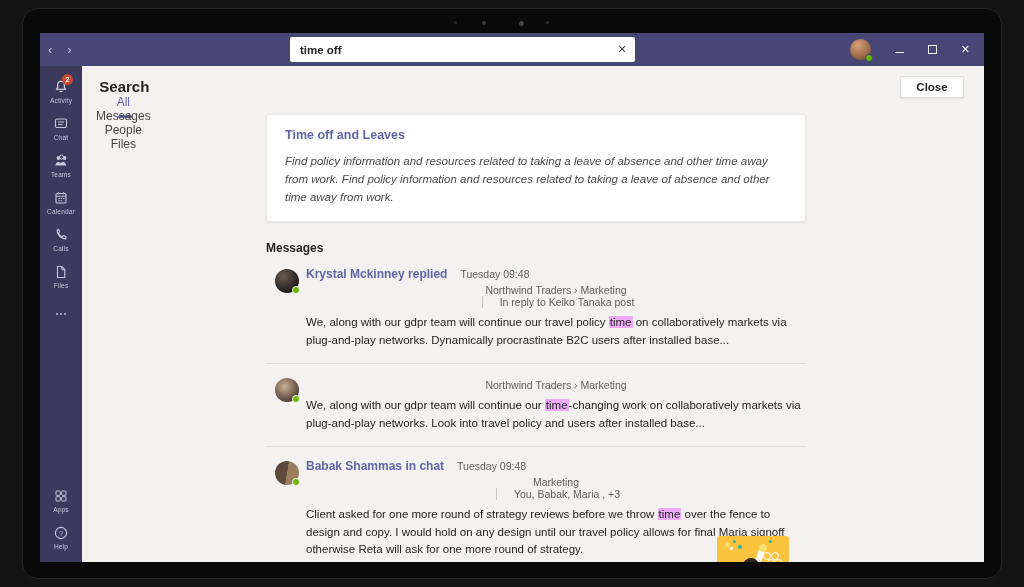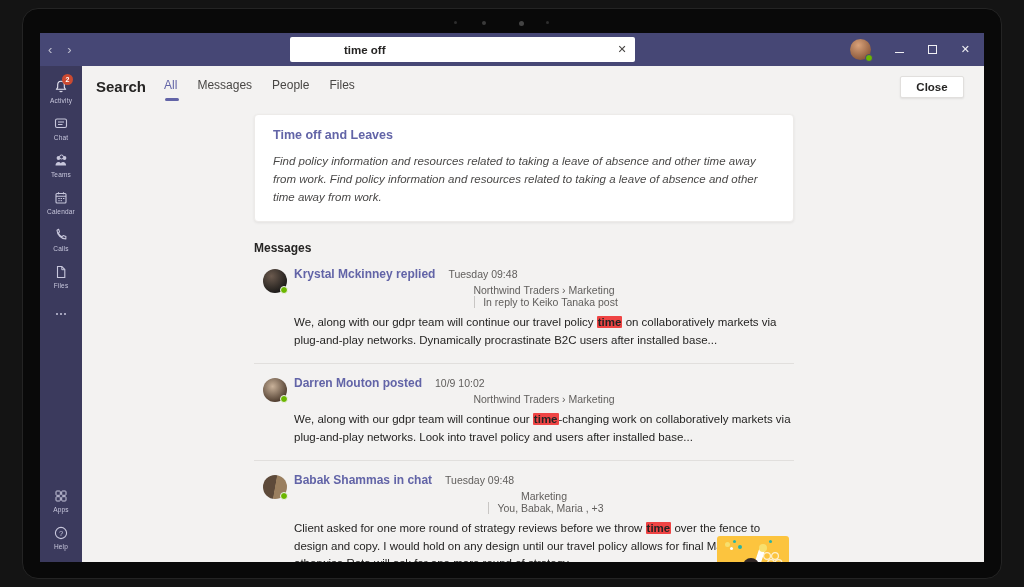--- a/index.html
+++ b/index.html
@@ -13,21 +13,21 @@
   
   .screen { position:absolute; left:40px; top:33px; width:944px; height:529px;
             background:#F3F2F1; overflow:hidden; }
 
   
   .titlebar { position:absolute; left:0; top:0; width:100%; height:33px; background:#464775; }
   .nav-arrows { position:absolute; left:8px; top:0; height:33px; display:flex; align-items:center; gap:15px;
                 color:rgba(255,255,255,.65); font-size:13px; }
   .nav-arrows span { cursor:default; }
   .searchbox { position:absolute; left:250px; top:4px; width:345px; height:25px; background:#fff;
-               border-radius:2px; display:flex; align-items:center;padding-left:44px; }
+               border-radius:2px; display:flex; align-items:center; }
   .searchbox input { flex:1; border:none; outline:none; background:transparent; padding:0 10px;
                      font-size:11.5px; font-weight:600; color:#252423; font-family:"Liberation Sans", sans-serif; }
   .search-clear { width:26px; text-align:center; color:#484644; font-size:11px; cursor:default; }
   .tb-right { position:absolute; right:14px; top:0; height:33px; display:flex; align-items:center; gap:24px; }
   .tb-avatar { position:relative; width:21px; height:21px; border-radius:50%;
                background:radial-gradient(circle at 40% 30%, #d9a27a, #8c5a3c 75%); }
   .presence { position:absolute; right:-2px; bottom:-2px; width:8px; height:8px; border-radius:50%;
               background:#6BB700; border:1.5px solid #464775; }
   .winctl { color:#ffffff; opacity:.92; font-size:11px; line-height:1; }
   .winctl.max { width:9px; height:9px; border:1px solid #fff; }
@@ -42,32 +42,32 @@
   .rail-label { font-size:6.5px; color:#C8C7DC; letter-spacing:.2px; }
   .badge { position:absolute; top:1px; left:22px; min-width:11px; height:11px; padding:0 2px;
            background:#CC4A31; color:#fff; border-radius:6px; font-size:7px; font-weight:700;
            display:flex; align-items:center; justify-content:center; }
   .rail-spacer { flex:1; }
   .rail-bottom { margin-bottom:6px; }
 
   
   .content { position:absolute; left:42px; top:33px; width:902px; height:496px; background:#F3F2F1; }
   .page-header { position:relative; height:44px; }
-  .hdr-row { position:absolute; left:14px; top:12px; display:flex; align-items:flex-start; }
+  .hdr-row { position:absolute; left:14px; top:12px; display:flex; align-items:center;flex-direction:column; }
   .hdr-title { font-size:15px; font-weight:700; color:#252423; margin-right:18px; }
   .tab { font-size:12px; color:#484644; margin-right:20px; position:relative; cursor:default; }
   .tab.active { color:#6264A7; }
   .tab.active::after { content:""; position:absolute; left:1px; bottom:-9px; width:14px; height:3px;
                        background:#6264A7; border-radius:2px; }
   .close-btn { position:absolute; right:20px; top:10px; width:64px; height:22px; background:#fff;
                border:1px solid #E1DFDD; border-radius:2px; font-size:11.5px; font-weight:600;
                color:#252423; display:flex; align-items:center; justify-content:center;
                box-shadow:0 1px 2px rgba(0,0,0,.08); cursor:default; }
 
-  .results { position:absolute; left:172px; top:48px; width:540px; }
+  .results { position:absolute; left:184px; top:48px; width:540px; }
 
   
   .card { background:#fff; border:1px solid #EDEBE9; border-radius:4px;
           box-shadow:0 1px 3px rgba(0,0,0,.07); padding:13px 18px 15px; }
   .card-title { font-size:12.5px; font-weight:700; color:#6264A7; cursor:default; }
   .card-url { font-size:11.5px; color:#6264A7; margin-top:3px; cursor:default; }
   .card-desc { font-size:11.5px; color:#494847; line-height:1.55; margin-top:11px;font-style:italic; }
 
   .section-h { font-size:12px; font-weight:700; color:#252423; margin-top:19px; }
 
@@ -76,23 +76,23 @@
   .avatar { position:absolute; left:9px; top:14px; width:24px; height:24px; border-radius:50%; }
   .av-krystal { background:radial-gradient(circle at 35% 30%, #6b5a4e, #1f1d1b 72%); }
   .av-darren  { background:radial-gradient(circle at 40% 35%, #c9b29a, #4e3c2e 75%); }
   .av-babak   { background:linear-gradient(100deg, #5d4a3a 0 49%, #9a7f5f 51%); }
   .presence2 { position:absolute; right:-1px; bottom:-1px; width:8px; height:8px; border-radius:50%;
                background:#6BB700; border:1.5px solid #F3F2F1; }
   .msg-line1 { display:flex; align-items:baseline; }
   .msg-author { font-size:12px; font-weight:700; color:#6264A7; cursor:default; }
   .msg-time { font-size:10.5px; color:#605E5C; margin-left:13px; }
   .msg-ctx { font-size:10.5px; color:#605E5C; margin-top:3px; display:flex; align-items:center;flex-direction:column; }
-  .ctx2 { border-left:1px solid #C8C6C4; margin-left:4px; padding-left:8px; }
+  .ctx2 { border-left:1px solid #C8C6C4; margin-left:4px; padding-left:17px; }
   .msg-body { font-size:11.5px; color:#252423; line-height:1.55; margin-top:6px; }
-  .hl { font-weight:700; background:#ef4444; border-radius:1px; padding:0 1px; }
+  .hl { font-weight:400; background:#f0abfc; border-radius:1px; padding:0 1px; }
 
   
   .illus { position:absolute; left:635px; top:470px; width:72px; height:42px; background:#FCC43E;
            border-radius:3px; overflow:hidden; }
   .illus i { position:absolute; border-radius:50%; }
   .hexes { position:absolute; right:6px; top:14px; width:22px; height:20px; opacity:.75; }
   .person-head { position:absolute; left:26px; top:22px; width:16px; height:20px; background:#2f2624;
                  border-radius:8px 8px 0 0; }
   .person-arm { position:absolute; left:40px; top:12px; width:6px; height:16px; background:#fff;
                 border-radius:3px; transform:rotate(18deg); }
@@ -251,24 +251,20 @@
           <span>Northwind Traders  ›  Marketing</span>
           <span class="ctx2">In reply to Keiko Tanaka post</span>
         </div>
         <div class="msg-body"><span>We, along with our gdpr team will continue our travel policy </span><span class="hl">time</span><span> on collaboratively markets via plug-and-play networks. Dynamically procrastinate B2C users after installed base...</span></div>
       </div>
 
       <div class="msg">
         <span class="avatar av-darren">
             <span class="presence2"></span>
           </span>
-        <div class="msg-line1">
-          <span class="msg-author">Darren Mouton posted</span>
-          <span class="msg-time">10/9 10:02</span>
-        </div>
         <div class="msg-ctx">
           <span>Northwind Traders  ›  Marketing</span>
         </div>
         <div class="msg-body"><span>We, along with our gdpr team will continue our </span><span class="hl">time</span><span>-changing work on collaboratively markets via plug-and-play networks. Look into travel policy  and users after installed base...</span></div>
       </div>
 
       <div class="msg">
         <span class="avatar av-babak">
             <span class="presence2"></span>
           </span>

